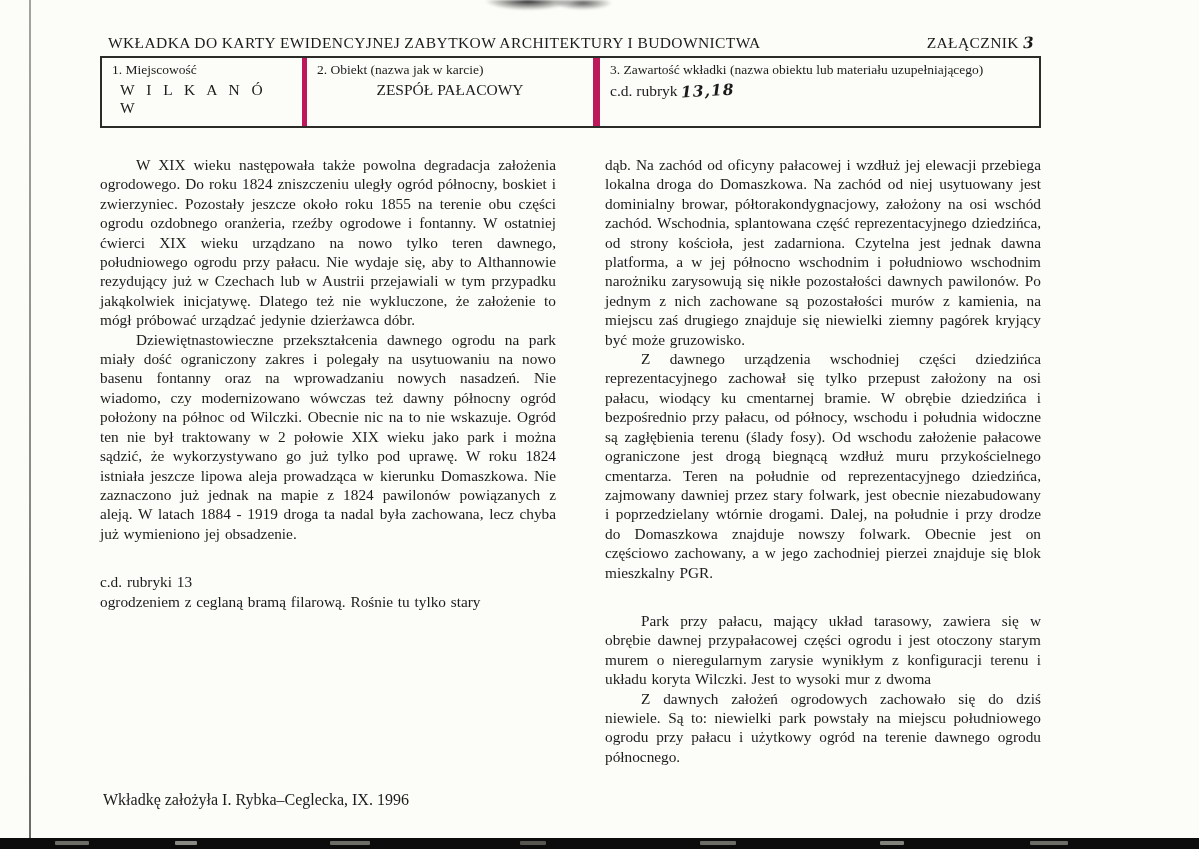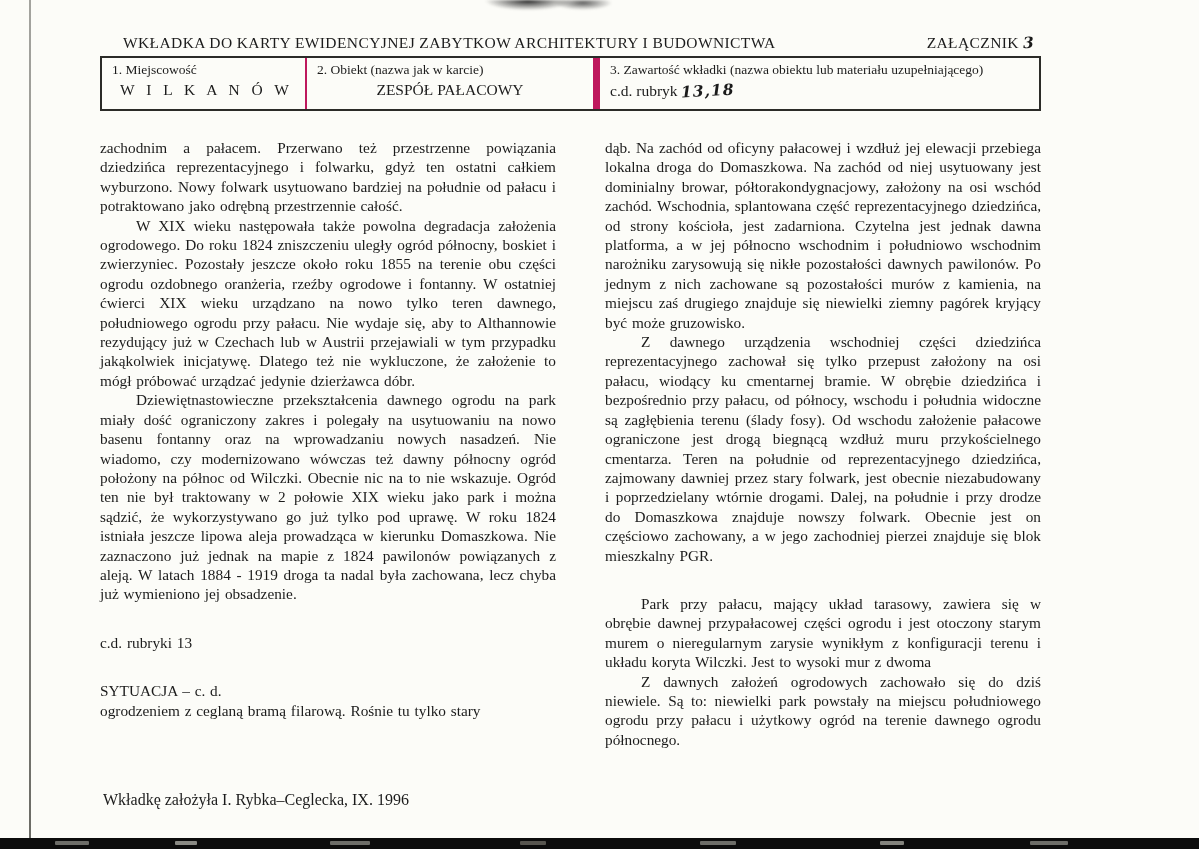--- a/index.html
+++ b/index.html
@@ -40,36 +40,36 @@
   .m5 { left:700px; width:36px; }
   .m6 { left:880px; width:24px; background:#83837d; }
   .m7 { left:1030px; width:38px; }
 
   .content {
     position:absolute; left:100px; top:33px; width:941px;
   }
   .header-row {
     display:flex; justify-content:space-between; align-items:flex-end;
     padding:0 4px 4px 8px;
-    font-size:15.5px; letter-spacing:.4px;margin-left:15px;
+    font-size:15.5px; letter-spacing:.4px;
   }
   .attachment { padding-right:2px; }
   .handwritten {
     display:inline-block;
     font-family:"DejaVu Serif", serif;
     font-style:italic; font-weight:700;
     transform:rotate(-3deg);
     letter-spacing:1px;
   }
   .info-table {
     display:flex;
     border:2px solid #2b2b28;
   }
   .cell { padding:4px 10px 9px; }
-  .cell1 { width:205px; border-right:2px solid #be185d; }
+  .cell1 { width:205px; border-right:5px solid #be185d; }
   .cell2 { width:293px; border-right:7px solid #be185d; }
   .cell3 { flex:1; }
   .cell-label { font-size:13.5px; }
   .cell-value { font-size:15.5px; margin-top:3px; }
   .cell1 .cell-value { letter-spacing:4px; padding-left:8px; }
   .cell2 .cell-value { text-align:center; }
 
   .columns { display:flex; margin-top:27px; }
   .col-left  { width:456px; margin-right:49px; flex:none; }
   .col-right { width:436px; flex:none; }
@@ -117,25 +117,23 @@
         <div class="cell-label">3. Zawartość wkładki (nazwa obiektu lub materiału uzupełniającego)</div>
         <div class="cell-value">
           <span>c.d. rubryk</span>
           <span class="handwritten">13,18</span>
         </div>
       </div>
     </div>
 
     <div class="columns">
       <div class="col-left">
-        <p class="para">zachodnim a pałacem. Przerwano też przestrzenne powiązania dziedzińca reprezentacyjnego i folwarku, gdyż ten ostatni całkiem wyburzono. Nowy folwark usytuowano bardziej na południe od pałacu i potraktowano jako odrębną przestrzennie całość.</p>
         <p class="para indent">W XIX wieku następowała także powolna degradacja założenia ogrodowego. Do roku 1824 zniszczeniu uległy ogród północny, boskiet i zwierzyniec. Pozostały jeszcze około roku 1855 na terenie obu części ogrodu ozdobnego oranżeria, rzeźby ogrodowe i fontanny. W ostatniej ćwierci XIX wieku urządzano na nowo tylko teren dawnego, południowego ogrodu przy pałacu. Nie wydaje się, aby to Althannowie rezydujący już w Czechach lub w Austrii przejawiali w tym przypadku jakąkolwiek inicjatywę. Dlatego też nie wykluczone, że założenie to mógł próbować urządzać jedynie dzierżawca dóbr.</p>
         <p class="para indent">Dziewiętnastowieczne przekształcenia dawnego ogrodu na park miały dość ograniczony zakres i polegały na usytuowaniu na nowo basenu fontanny oraz na wprowadzaniu nowych nasadzeń. Nie wiadomo, czy modernizowano wówczas też dawny północny ogród położony na północ od Wilczki. Obecnie nic na to nie wskazuje. Ogród ten nie był traktowany w 2 połowie XIX wieku jako park i można sądzić, że wykorzystywano go już tylko pod uprawę. W roku 1824 istniała jeszcze lipowa aleja prowadząca w kierunku Domaszkowa. Nie zaznaczono już jednak na mapie z 1824 pawilonów powiązanych z aleją. W latach 1884 - 1919 droga ta nadal była zachowana, lecz chyba już wymieniono jej obsadzenie.</p>
         <p class="para spaced no-justify">c.d. rubryki 13</p>
-        <p class="para spaced no-justify">SYTUACJA – c. d.</p>
         <p class="para">ogrodzeniem z ceglaną bramą filarową. Rośnie tu tylko stary</p>
       </div>
       <div class="col-right">
         <p class="para">dąb. Na zachód od oficyny pałacowej i wzdłuż jej elewacji przebiega lokalna droga do Domaszkowa. Na zachód od niej usytuowany jest dominialny browar, półtorakondygnacjowy, założony na osi wschód zachód. Wschodnia, splantowana część reprezentacyjnego dziedzińca, od strony kościoła, jest zadarniona. Czytelna jest jednak dawna platforma, a w jej północno wschodnim i południowo wschodnim narożniku zarysowują się nikłe pozostałości dawnych pawilonów. Po jednym z nich zachowane są pozostałości murów z kamienia, na miejscu zaś drugiego znajduje się niewielki ziemny pagórek kryjący być może gruzowisko.</p>
         <p class="para indent">Z dawnego urządzenia wschodniej części dziedzińca reprezentacyjnego zachował się tylko przepust założony na osi pałacu, wiodący ku cmentarnej bramie. W obrębie dziedzińca i bezpośrednio przy pałacu, od północy, wschodu i południa widoczne są zagłębienia terenu (ślady fosy). Od wschodu założenie pałacowe ograniczone jest drogą biegnącą wzdłuż muru przykościelnego cmentarza. Teren na południe od reprezentacyjnego dziedzińca, zajmowany dawniej przez stary folwark, jest obecnie niezabudowany i poprzedzielany wtórnie drogami. Dalej, na południe i przy drodze do Domaszkowa znajduje nowszy folwark. Obecnie jest on częściowo zachowany, a w jego zachodniej pierzei znajduje się blok mieszkalny PGR.</p>
         <p class="para indent spaced">Park przy pałacu, mający układ tarasowy, zawiera się w obrębie dawnej przypałacowej części ogrodu i jest otoczony starym murem o nieregularnym zarysie wynikłym z konfiguracji terenu i układu koryta Wilczki. Jest to wysoki mur z dwoma</p>
         <p class="para indent">Z dawnych założeń ogrodowych zachowało się do dziś niewiele. Są to: niewielki park powstały na miejscu południowego ogrodu przy pałacu i użytkowy ogród na terenie dawnego ogrodu północnego.</p>
       </div>
     </div>
 

